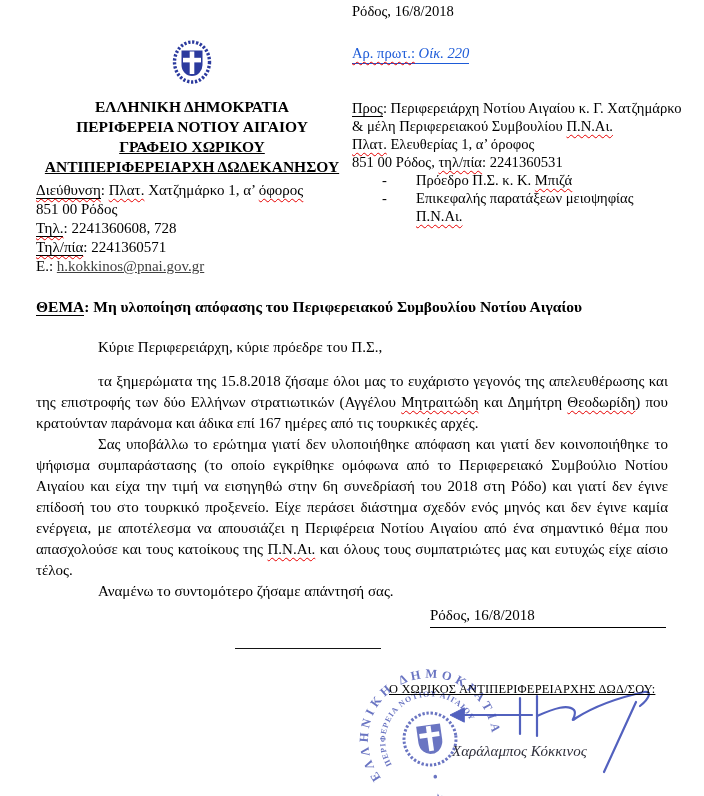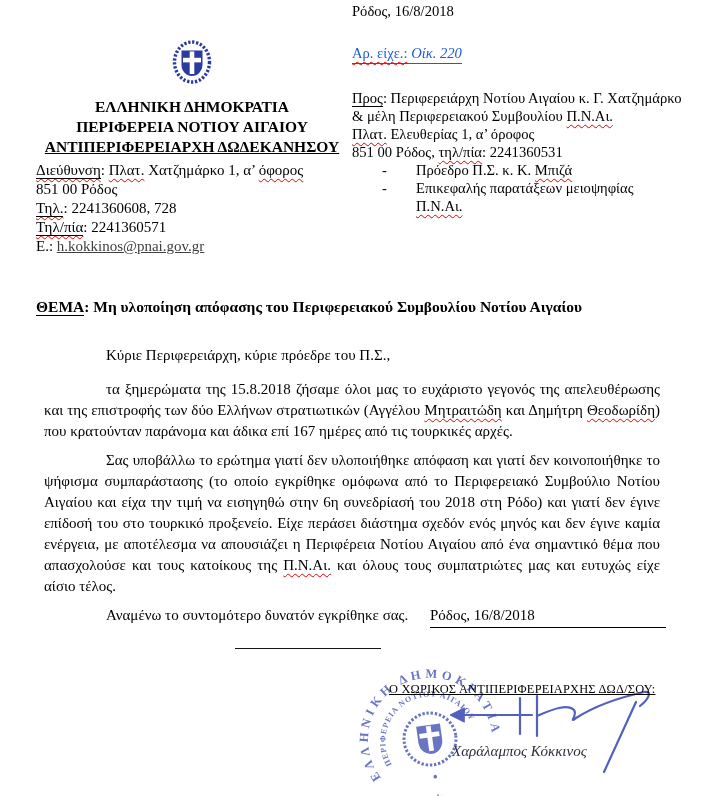--- a/index.html
+++ b/index.html
@@ -25,28 +25,28 @@
   .link{color:#404040;text-decoration:underline;cursor:pointer;}
   
   .refblock{position:absolute;left:352px;top:2px;width:330px;font-size:14.6px;line-height:18px;}
   .ref-date{margin:0 0 24px 0;}
   .proto{
     display:inline-block;margin:0 0 3px 0;color:#1d5bd8;
     border-bottom:1px solid #1d5bd8;padding-bottom:1px;
   }
   .proto .sq{text-decoration-color:#e60000;}
   .proto i{font-style:italic;}
-  .to-block{margin-top:22px;}
+  .to-block{margin-top:32px;}
   .cc-item{display:flex;}
   .cc-dash{width:34px;padding-left:30px;box-sizing:content-box;flex:0 0 auto;}
   
   .subject{position:absolute;left:36px;top:297px;width:640px;font-weight:bold;font-size:15.5px;line-height:20px;}
   
   .bodyblock{position:absolute;left:36px;top:337px;width:632px;font-size:15px;line-height:21px;}
-  .bodyblock p{margin:8px;text-indent:62px;}
+  .bodyblock p{margin:0;text-indent:62px;}
   .bodyblock p.greeting{margin-bottom:13px;text-align:left;}
   .bodyblock p.just{text-align:justify;}
   
   .closing-date{
     position:absolute;left:430px;top:607px;width:236px;font-size:15px;
     border-bottom:1.5px solid #000;padding-bottom:3px;white-space:nowrap;
   }
   .frag-line{position:absolute;left:235px;top:648px;width:146px;border-top:1.6px solid #151515;}
   .signer-title{
     position:absolute;left:389px;top:682px;font-size:12.4px;letter-spacing:.2px;
@@ -68,33 +68,34 @@
     <div class="emblem-wrap">
       <svg width="46" height="50" viewBox="0 0 46 50">
         <ellipse cx="23" cy="26" rx="17.5" ry="20" fill="none" stroke="#2b3a9e" stroke-width="3.4" stroke-dasharray="2.3,1.7"></ellipse>
         <path d="M12.5,14.5 h21 v14.5 a10.5,11 0 0 1 -21,0 z" fill="#2b3a9e"></path>
         <rect x="20.7" y="15.5" width="4.6" height="22.5" fill="#fff"></rect>
         <rect x="14" y="21.8" width="18" height="4.6" fill="#fff"></rect>
       </svg>
     </div>
     <div class="lh-bold">ΕΛΛΗΝΙΚΗ ΔΗΜΟΚΡΑΤΙΑ</div>
     <div class="lh-bold">ΠΕΡΙΦΕΡΕΙΑ ΝΟΤΙΟΥ ΑΙΓΑΙΟΥ</div>
+    <div class="lh-bold lh-underline">ΓΡΑΦΕΙΟ ΧΩΡΙΚΟΥ</div>
     <div class="lh-bold lh-underline">ΑΝΤΙΠΕΡΙΦΕΡΕΙΑΡΧΗ ΔΩΔΕΚΑΝΗΣΟΥ</div>
     <div class="lh-contact">
       <div><span class="lbl sq">Διεύθυνση</span><span>: </span><span class="sq">Πλατ.</span><span> Χατζημάρκο 1, α’ </span><span class="sq">όφορος</span></div>
       <div>851 00 Ρόδος</div>
       <div><span class="lbl sq">Τηλ.</span><span>: 2241360608, 728</span></div>
       <div><span class="lbl sq">Τηλ/πία</span><span>: 2241360571</span></div>
       <div><span>Ε.: </span><a class="link">h.kokkinos@pnai.gov.gr</a></div>
     </div>
   </div>
 
   <div class="refblock">
     <div class="ref-date">Ρόδος, 16/8/2018</div>
-    <div><span class="proto"><span class="sq">Αρ. είχε.:</span><i> Οίκ. 220</i></span></div>
+    <div><span class="proto"><span class="sq">Αρ. πρωτ.:</span><i> Οίκ. 220</i></span></div>
     <div class="to-block">
       <div><span class="lbl">Προς</span><span>: Περιφερειάρχη Νοτίου Αιγαίου κ. Γ. Χατζημάρκο</span></div>
       <div><span>&amp; μέλη Περιφερειακού Συμβουλίου </span><span class="sq">Π.Ν.Αι.</span></div>
       <div><span class="sq">Πλατ.</span><span> Ελευθερίας 1, α’ όροφος</span></div>
       <div><span>851 00 Ρόδος, </span><span class="sq">τηλ/πία</span><span>: 2241360531</span></div>
       <div class="cc-item">
           <span class="cc-dash">-</span>
           <span><span>Πρόεδρο Π.Σ. κ. Κ. </span><span class="sq">Μπιζά</span></span>
         </div>
       <div class="cc-item">
@@ -103,21 +104,21 @@
         </div>
     </div>
   </div>
 
   <div class="subject"><span class="lbl">ΘΕΜΑ</span><span>: Μη υλοποίηση απόφασης του Περιφερειακού Συμβουλίου Νοτίου Αιγαίου</span></div>
 
   <div class="bodyblock">
     <p class="greeting">Κύριε Περιφερειάρχη, κύριε πρόεδρε του Π.Σ.,</p>
     <p class="just"><span>τα ξημερώματα της 15.8.2018 ζήσαμε όλοι μας το ευχάριστο γεγονός της απελευθέρωσης και της επιστροφής των δύο Ελλήνων στρατιωτικών (Αγγέλου </span><span class="sq">Μητραιτώδη</span><span> και Δημήτρη </span><span class="sq">Θεοδωρίδη</span><span>) που κρατούνταν παράνομα και άδικα επί 167 ημέρες από τις τουρκικές αρχές.</span></p>
     <p class="just"><span>Σας υποβάλλω το ερώτημα γιατί δεν υλοποιήθηκε απόφαση και γιατί δεν κοινοποιήθηκε το ψήφισμα συμπαράστασης (το οποίο εγκρίθηκε ομόφωνα από το Περιφερειακό Συμβούλιο Νοτίου Αιγαίου και είχα την τιμή να εισηγηθώ στην 6η συνεδρίασή του 2018 στη Ρόδο) και γιατί δεν έγινε επίδοσή του στο τουρκικό προξενείο. Είχε περάσει διάστημα σχεδόν ενός μηνός και δεν έγινε καμία ενέργεια, με αποτέλεσμα να απουσιάζει η Περιφέρεια Νοτίου Αιγαίου από ένα σημαντικό θέμα που απασχολούσε και τους κατοίκους της </span><span class="sq">Π.Ν.Αι.</span><span> και όλους τους συμπατριώτες μας και ευτυχώς είχε αίσιο τέλος.</span></p>
-    <p>Αναμένω το συντομότερο δυνατόν εγκρίθηκε σας.</p>
+    <p>Αναμένω το συντομότερο ζήσαμε απάντησή σας.</p>
   </div>
 
   <div class="closing-date">Ρόδος, 16/8/2018</div>
   <div class="frag-line"></div>
   <div class="signer-title">Ο ΧΩΡΙΚΟΣ ΑΝΤΙΠΕΡΙΦΕΡΕΙΑΡΧΗΣ ΔΩΔ/ΣΟΥ:</div>
 
   <svg class="stamp-svg" width="156" height="156" viewBox="0 0 156 156">
     <defs>
       <path id="stamp-outer-arc" d="M 30,118 A 62,62 0 1 1 126,118" fill="none"></path>
       <path id="stamp-inner-arc" d="M 44,110 A 45,45 0 1 1 112,110" fill="none"></path>

